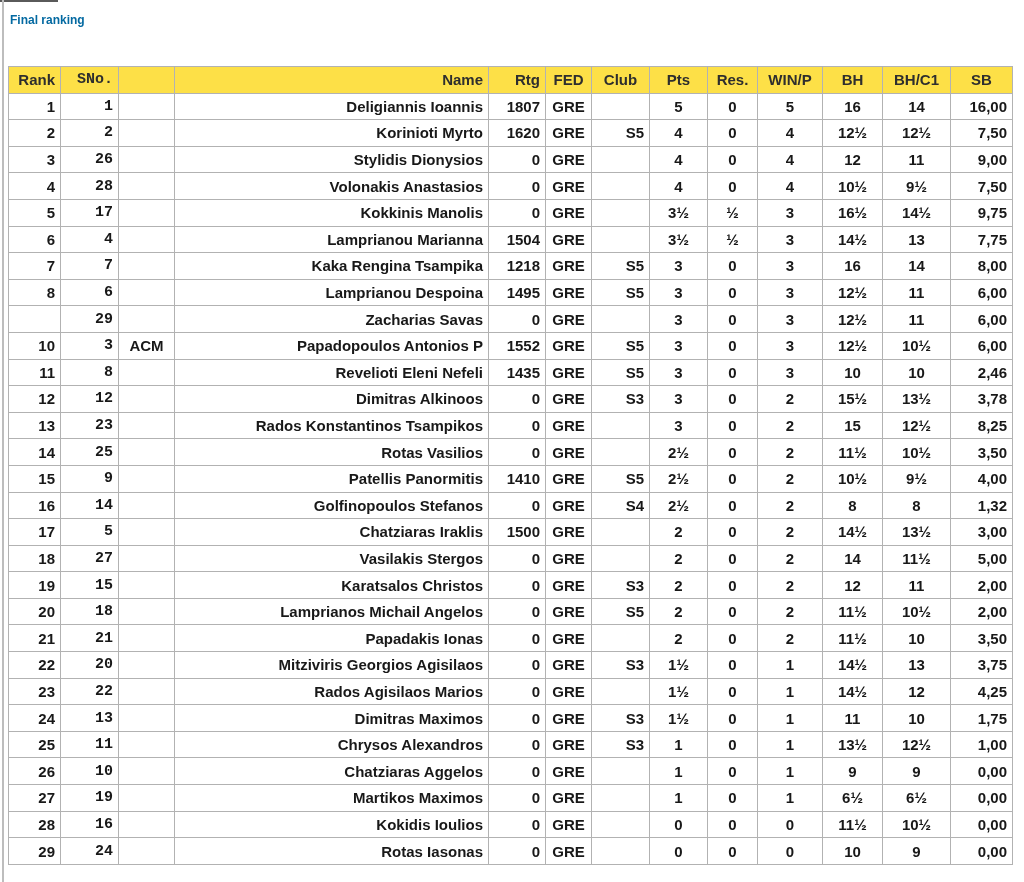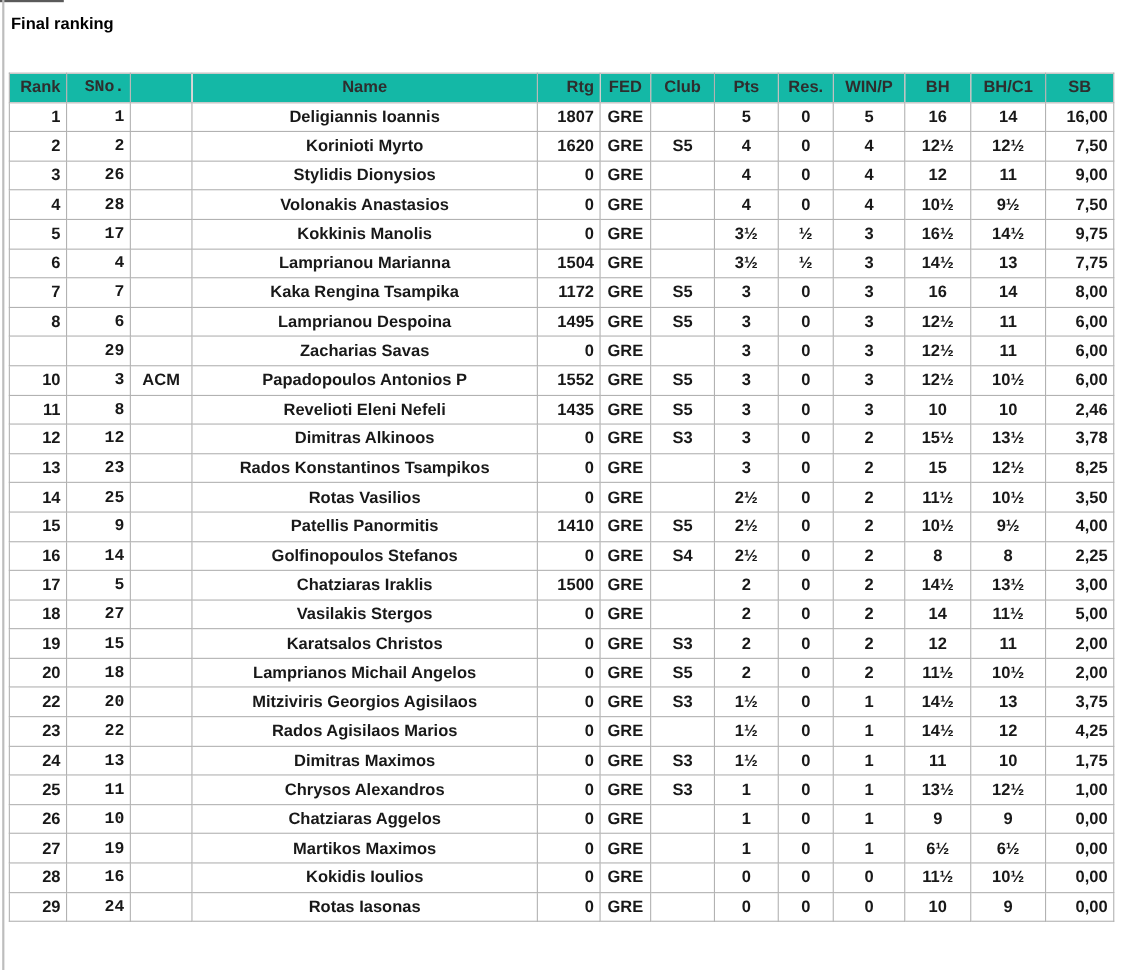--- a/index.html
+++ b/index.html
@@ -27,23 +27,23 @@
     left: 0;
     top: 0;
     width: 58px;
     height: 2px;
     background: #5a5a5a;
   }
   .title {
     position: absolute;
     left: 10px;
     top: 13px;
-    font-size: 15px;
+    font-size: 12px;
     font-weight: bold;
-    color: #000000;
+    color: #0369a1;
   }
   table.ranking {
     position: absolute;
     left: 8px;
     top: 66px;
     width: 1004px;
     border-collapse: collapse;
     table-layout: fixed;
     font-size: 15px;
     font-weight: bold;
@@ -57,30 +57,30 @@
   }
   table.ranking th {
     background: #e9e9e9;
     color: #2e2e2e;
     font-weight: bold;
   }
   table.ranking td {
     background: #ffffff;
     color: #181818;
   }
-  .al-l { text-align: center; }
+  .al-l { text-align: right; }
   .al-c { text-align: center; }
   .al-r { text-align: right; }
   td.c-rank, th.c-rank { padding-right: 9px; }
   td.c-sno,  th.c-sno  { padding-right: 9px; font-family: Liberation Mono, monospace; }
   td.c-name, th.c-name { padding-left: 7px; }
   td.c-club { padding-left: 7px; margin-top: 28px; }
   td.c-sb,   th.c-sb   { padding-right: 8px; }
 </style>
-<style>table.ranking th{background:#14b8a6;}table.ranking th, table.ranking td{border-color:#b2b2b2;}table.ranking td{color:#181818;}</style></head>
+<style>table.ranking th{background:#fde047;}table.ranking th, table.ranking td{border-color:#b2b2b2;}table.ranking td{color:#181818;}</style></head>
 <body>
 
 <div class="edge-top"></div>
 <div class="edge-left"></div>
 
 <div class="title">Final ranking</div>
 
 <table class="ranking">
   <colgroup>
     <col style="width:52px">
@@ -203,21 +203,21 @@
         <td class="al-c c-winp">3</td>
         <td class="al-c c-bh">14½</td>
         <td class="al-c c-bhc1">13</td>
         <td class="al-r c-sb">7,75</td>
       </tr>
       <tr>
         <td class="al-r c-rank">7</td>
         <td class="al-r c-sno">7</td>
         <td class="al-c c-title"></td>
         <td class="al-l c-name">Kaka Rengina Tsampika</td>
-        <td class="al-r c-rtg">1172</td>
+        <td class="al-r c-rtg">1218</td>
         <td class="al-c c-fed">GRE</td>
         <td class="al-l c-club">S5</td>
         <td class="al-c c-pts">3</td>
         <td class="al-c c-res">0</td>
         <td class="al-c c-winp">3</td>
         <td class="al-c c-bh">16</td>
         <td class="al-c c-bhc1">14</td>
         <td class="al-r c-sb">8,00</td>
       </tr>
       <tr>
@@ -346,21 +346,21 @@
         <td class="al-c c-title"></td>
         <td class="al-l c-name">Golfinopoulos Stefanos</td>
         <td class="al-r c-rtg">0</td>
         <td class="al-c c-fed">GRE</td>
         <td class="al-l c-club">S4</td>
         <td class="al-c c-pts">2½</td>
         <td class="al-c c-res">0</td>
         <td class="al-c c-winp">2</td>
         <td class="al-c c-bh">8</td>
         <td class="al-c c-bhc1">8</td>
-        <td class="al-r c-sb">2,25</td>
+        <td class="al-r c-sb">1,32</td>
       </tr>
       <tr>
         <td class="al-r c-rank">17</td>
         <td class="al-r c-sno">5</td>
         <td class="al-c c-title"></td>
         <td class="al-l c-name">Chatziaras Iraklis</td>
         <td class="al-r c-rtg">1500</td>
         <td class="al-c c-fed">GRE</td>
         <td class="al-l c-club"></td>
         <td class="al-c c-pts">2</td>
@@ -407,20 +407,35 @@
         <td class="al-l c-name">Lamprianos Michail Angelos</td>
         <td class="al-r c-rtg">0</td>
         <td class="al-c c-fed">GRE</td>
         <td class="al-l c-club">S5</td>
         <td class="al-c c-pts">2</td>
         <td class="al-c c-res">0</td>
         <td class="al-c c-winp">2</td>
         <td class="al-c c-bh">11½</td>
         <td class="al-c c-bhc1">10½</td>
         <td class="al-r c-sb">2,00</td>
+      </tr>
+      <tr>
+        <td class="al-r c-rank">21</td>
+        <td class="al-r c-sno">21</td>
+        <td class="al-c c-title"></td>
+        <td class="al-l c-name">Papadakis Ionas</td>
+        <td class="al-r c-rtg">0</td>
+        <td class="al-c c-fed">GRE</td>
+        <td class="al-l c-club"></td>
+        <td class="al-c c-pts">2</td>
+        <td class="al-c c-res">0</td>
+        <td class="al-c c-winp">2</td>
+        <td class="al-c c-bh">11½</td>
+        <td class="al-c c-bhc1">10</td>
+        <td class="al-r c-sb">3,50</td>
       </tr>
       <tr>
         <td class="al-r c-rank">22</td>
         <td class="al-r c-sno">20</td>
         <td class="al-c c-title"></td>
         <td class="al-l c-name">Mitziviris Georgios Agisilaos</td>
         <td class="al-r c-rtg">0</td>
         <td class="al-c c-fed">GRE</td>
         <td class="al-l c-club">S3</td>
         <td class="al-c c-pts">1½</td>

